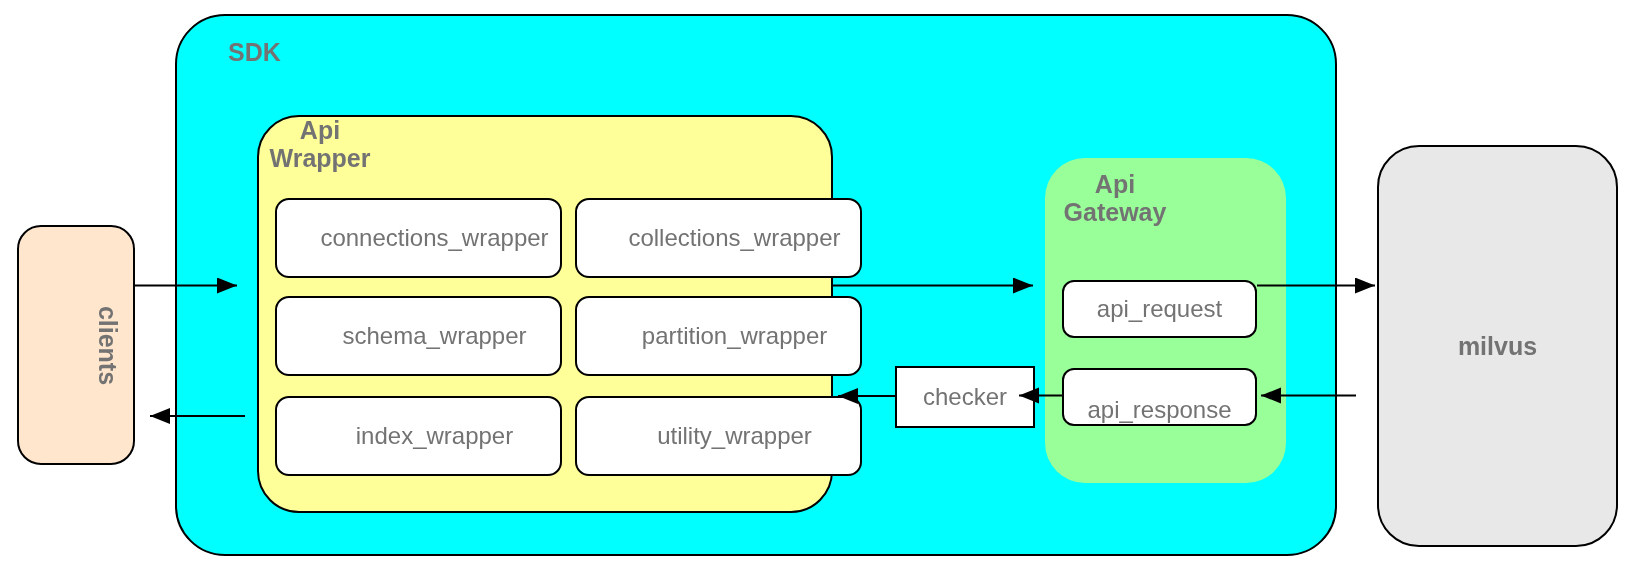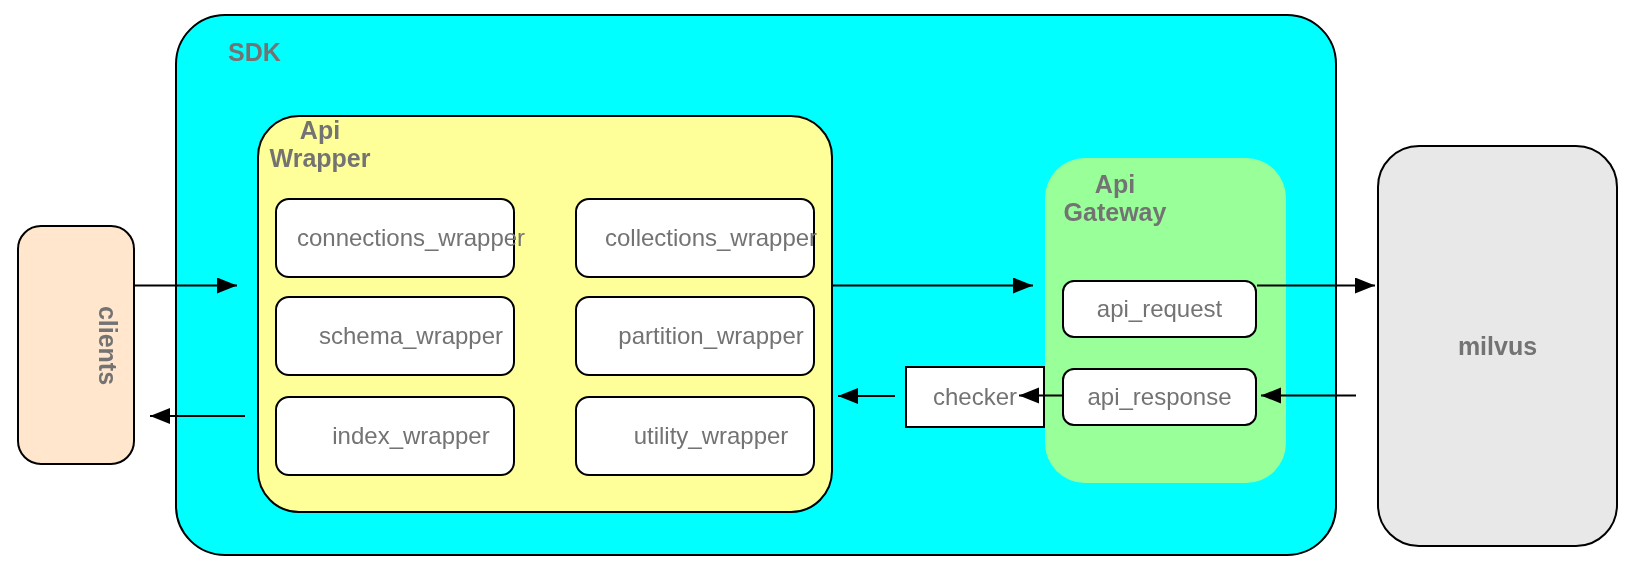--- a/index.html
+++ b/index.html
@@ -64,36 +64,35 @@
     display: flex; align-items: center; justify-content: center;
     font-weight: bold; font-size: 25px;
   }
 
   
   .module {
     background: #FFFFFF; border: 2px solid #000000; border-radius: 14px;
     display: flex; align-items: center; justify-content: center;
     font-size: 24px;
   }
-  .wmod { width: 240px; height: 80px; padding-left: 32px; }
+  .wmod { width: 287px; height: 80px; padding-left: 32px; }
   #m0 { left: 275px; top: 198px; }
   #m1 { left: 575px; top: 198px; }
   #m2 { left: 275px; top: 296px; text-align: center; }
   #m3 { left: 575px; top: 296px; }
   #m4 { left: 268px; top: 396px; margin-left: 7px; }
   #m5 { left: 575px; top: 396px; }
 
   .gmod { width: 195px; height: 58px; border-radius: 12px; }
   #g0 { left: 1062px; top: 257px; margin-top: 23px; }
-  #g1 { left: 1062px; top: 368px; }
+  #g1 { left: 1062px; top: 368px; align-items: flex-end; }
 
   #checker {
     left: 895px; top: 366px; width: 140px; height: 62px;
     border-radius: 0;
-    margin-left: 10px;
   }
 
   
   #edges-svg {
     position: absolute; left: 0; top: 0; width: 1634px; height: 574px;
     pointer-events: none;
   }
   #edges-svg line { stroke: #000000; stroke-width: 2px; }
   #edges-svg marker path { fill: #000000; }
 </style>

